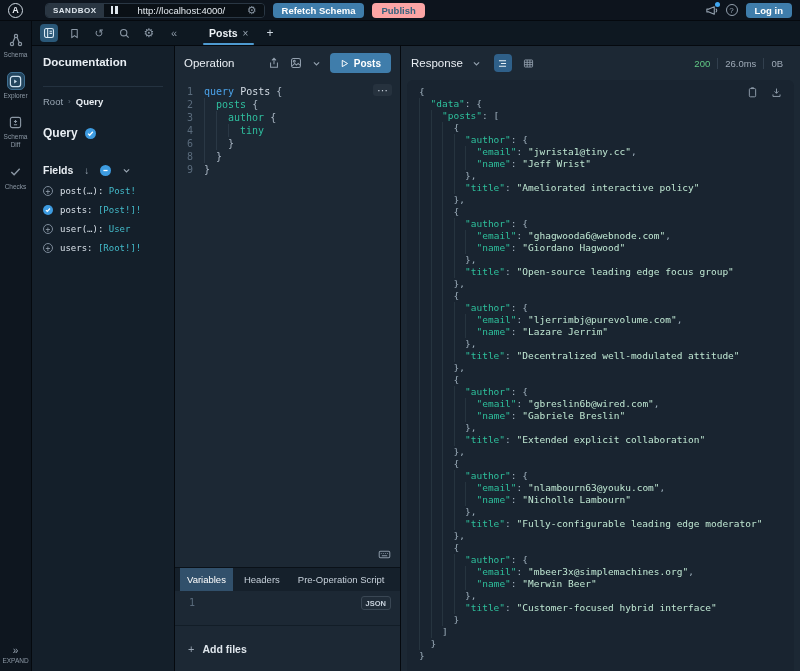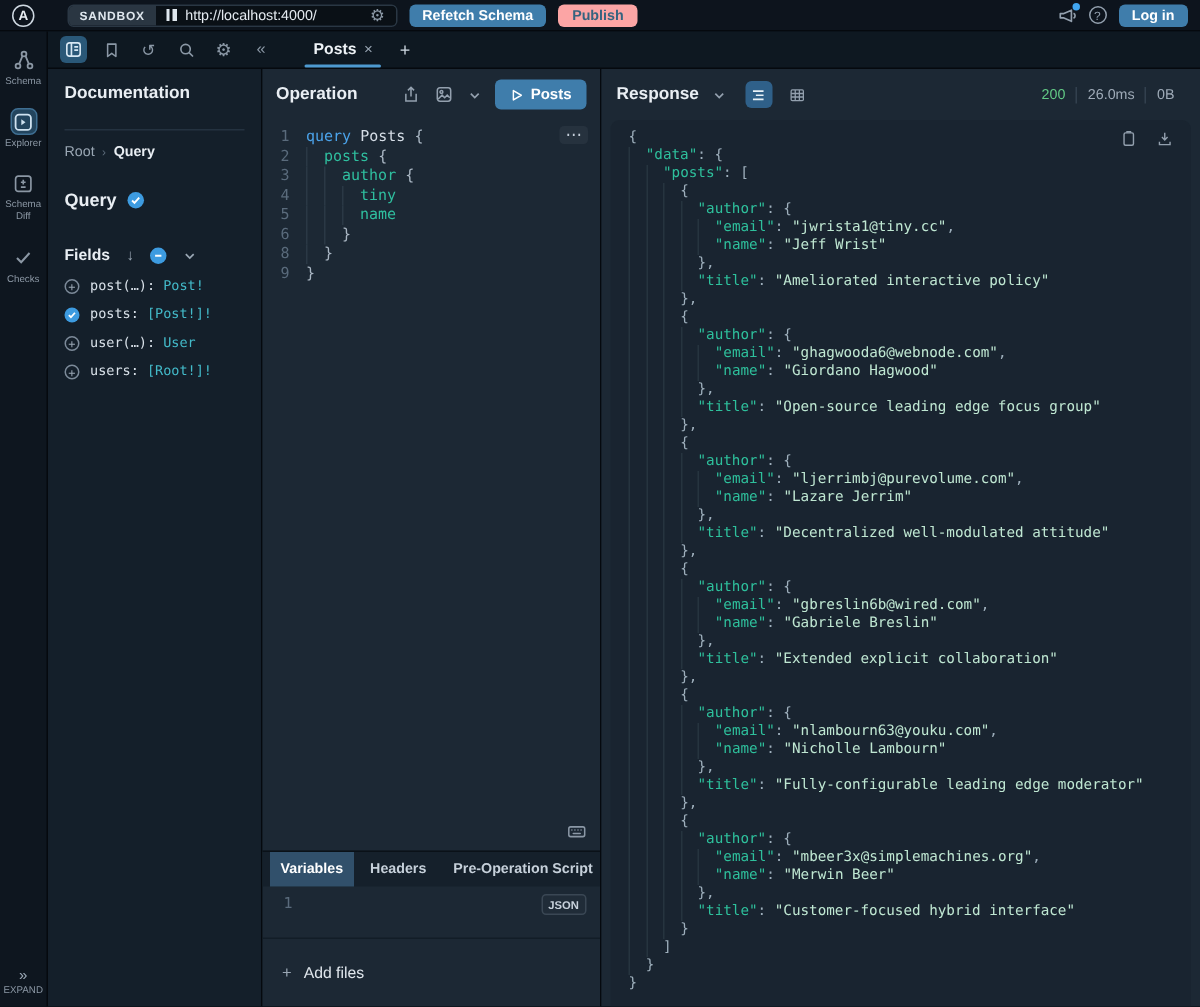--- a/index.html
+++ b/index.html
@@ -9,21 +9,21 @@
 
   
   .topbar { height:21px; background:#0d141d; display:flex; align-items:center;
     padding:0 8px; gap:8px; border-bottom:1px solid #05090e; flex:none; }
   .logo { width:15px; height:15px; border:1.4px solid #cfd9e2; border-radius:50%;
     display:flex; align-items:center; justify-content:center; font-size:9px; font-weight:bold; color:#e9eef3; flex:none; }
   .urlgroup { display:flex; align-items:stretch; height:15px; border-radius:4px; overflow:hidden;
     border:1px solid #2a3744; margin-left:14px; }
   .env { background:#2a3642; color:#dfe7ee; font-size:8px; font-weight:bold; letter-spacing:.5px;
     display:flex; align-items:center; padding:0 7px; }
-  .urlbar { background:#0a1016; display:flex; align-items:center; gap:6px; padding:0 7px; width:160px; }
+  .urlbar { background:#0a1016; display:flex; align-items:center; gap:20px; padding:0 7px; width:160px; }
   .pauseicon { display:flex; gap:2px; }
   .pauseicon i { width:2.5px; height:8px; background:#dfe7ee; display:block; }
   .urltext { font-size:9.5px; color:#e4eaf0; white-space:nowrap; flex:1; }
   .glyphbtn { color:#8b98a6; font-size:11px; line-height:1; background:none; border:none; cursor:pointer;
     font-family:"DejaVu Sans", sans-serif; }
   .btn { border:none; border-radius:4px; font-size:9.5px; font-weight:bold; padding:0 9px; height:15px;
     cursor:pointer; font-family:"Liberation Sans", sans-serif; }
   .btn-accent { background:#3f7dab; color:#ffffff; }
   .btn-disabled { background:#fca5a5; color:#35637f; }
   .top-spacer { flex:1; }
@@ -79,54 +79,54 @@
   .field-row { display:flex; align-items:center; gap:7px; font-family:"DejaVu Sans Mono", monospace; font-size:9px;
     white-space:nowrap; cursor:pointer; }
   .plus-circle { width:10px; height:10px; border:1px solid #7c8a99; border-radius:50%; color:#9aa7b4;
     display:inline-flex; align-items:center; justify-content:center; font-size:8px; flex:none; }
   .field-name { color:#d8e0e8; }
   .field-type { color:#43bac9; }
 
   
   .op { width:226px; background:#1c2834; border-right:1px solid #05090e; display:flex; flex-direction:column; flex:none; min-width:0; }
   .panel-head { height:34px; display:flex; align-items:center; padding:0 9px; gap:8px; flex:none; }
-  .panel-title { font-size:11.5px; font-weight:bold; color:#e9eef3; }
+  .panel-title { font-size:11.5px; font-weight:normal; color:#e9eef3; }
   .ph-spacer { flex:1; }
   .icon-btn { background:none; border:none; color:#93a0ae; display:flex; align-items:center; justify-content:center;
     cursor:pointer; padding:1px; }
   .run-btn { background:#3f7dab; color:#fff; border:none; border-radius:4px; height:20px; padding:0 10px;
     font-size:10px; font-weight:bold; display:flex; align-items:center; gap:5px; cursor:pointer; }
   .editor { flex:1; position:relative; padding-top:5px; overflow:hidden;
     font-family:"DejaVu Sans Mono", monospace; font-size:10px; }
   .ed-line { height:13px; line-height:13px; white-space:pre; }
   .lnum { display:inline-block; width:18px; text-align:right; color:#5a6b7c; margin-right:11px; }
   .guide { display:inline-block; vertical-align:top; }
   .ed-guide { width:12px; height:13px; border-left:1px solid #2a3845; }
   .tok-kw { color:#4ba3ea; }
   .tok-name { color:#d6dee7; }
   .tok-field { color:#2fbf9f; }
   .tok-plain { color:#a9b6c3; }
   .editor-menu { position:absolute; top:4px; right:8px; background:#26323e; border:none; border-radius:3px;
     color:#c3cdd8; font-size:11px; line-height:10px; padding:0 4px; height:12px; cursor:pointer; }
   .kbd-hint { position:absolute; bottom:6px; right:9px; color:#8b98a6; }
   .op-tabs { height:24px; background:#15202b; border-top:1px solid #0a1118; display:flex; align-items:center;
     gap:4px; padding:0 5px; flex:none; overflow:hidden; white-space:nowrap; }
-  .op-tab { background:none; border:none; color:#c6d0da; font-size:9.5px; font-weight:bold; padding:20px 7px;
+  .op-tab { background:none; border:none; color:#c6d0da; font-size:9.5px; font-weight:normal; padding:20px 7px;
     border-radius:4px; cursor:pointer; flex:none; }
   .op-tab.active { background:#31506b; color:#ffffff; }
   .vars { height:34px; position:relative; padding-top:6px; flex:none;
     font-family:"DejaVu Sans Mono", monospace; font-size:10px; }
   .vars .lnum { width:20px; }
   .json-badge { position:absolute; top:5px; right:9px; background:#202c38; border:1px solid #3a4754;
     border-radius:3px; color:#c7d1db; font-size:7.5px; font-weight:bold; padding:1.5px 4px;
     font-family:"Liberation Sans", sans-serif; }
   .addfiles { flex:none; height:46px; border-top:1px solid #121d27; display:flex; align-items:center; padding:0 13px; }
   .addfiles-btn { background:none; border:none; display:flex; align-items:center; gap:8px; cursor:pointer; }
   .addfiles-plus { color:#9aa7b4; font-size:11px; }
-  .addfiles-label { color:#dfe6ec; font-size:10.5px; font-weight:normal; }
+  .addfiles-label { color:#dfe6ec; font-size:10.5px; font-weight:bold; }
 
   
   .resp { flex:1; background:#1c2834; display:flex; flex-direction:column; min-width:0; }
   .resp-head { height:34px; display:flex; align-items:center; gap:8px; padding:0 10px; flex:none; }
   .view-btn { width:18px; height:18px; border:none; background:none; border-radius:4px; color:#93a0ae;
     display:flex; align-items:center; justify-content:center; cursor:pointer; }
   .view-btn.active { background:#2f6089; color:#e8f1f8; }
   .stats { margin-left:auto; display:flex; align-items:center; font-size:9.5px; }
   .stat { padding:0 7px; color:#9fabb8; border-left:1px solid #32404e;text-align:center; }
   .stat:first-child { border-left:none; }
@@ -343,21 +343,20 @@
                 </svg>
               <span>Posts</span>
             </button>
           </div>
           <div class="editor">
             <div>
                 <div class="ed-line"><span class="lnum">1</span><span class="tok-kw">query</span><span class="tok-plain"> </span><span class="tok-name">Posts</span><span class="tok-plain"> {</span></div>
                 <div class="ed-line"><span class="lnum">2</span><span class="guide ed-guide"></span><span class="tok-field">posts</span><span class="tok-plain"> {</span></div>
                 <div class="ed-line"><span class="lnum">3</span><span class="guide ed-guide"></span><span class="guide ed-guide"></span><span class="tok-field">author</span><span class="tok-plain"> {</span></div>
                 <div class="ed-line"><span class="lnum">4</span><span class="guide ed-guide"></span><span class="guide ed-guide"></span><span class="guide ed-guide"></span><span class="tok-field">tiny</span></div>
-                <div class="ed-line"><span class="lnum">5</span><span class="guide ed-guide"></span><span class="guide ed-guide"></span><span class="guide ed-guide"></span><span class="tok-field">name</span></div>
                 <div class="ed-line"><span class="lnum">6</span><span class="guide ed-guide"></span><span class="guide ed-guide"></span><span class="tok-plain">}</span></div>
                 <div class="ed-line"><span class="lnum">8</span><span class="guide ed-guide"></span><span class="tok-plain">}</span></div>
                 <div class="ed-line"><span class="lnum">9</span><span class="tok-plain">}</span></div>
               </div>
             <button class="editor-menu">⋯</button>
             <span class="kbd-hint">
               <svg width="13" height="13" viewBox="0 0 14 14" fill="none" stroke="currentColor" stroke-width="1.1">
                   <rect x="1.3" y="3.5" width="11.4" height="7" rx="1.3"></rect>
                   <path d="M3.5 5.8h.01M5.7 5.8h.01M7.9 5.8h.01M10.1 5.8h.01M4.5 8.3h5" stroke-linecap="round"></path>
                 </svg>

